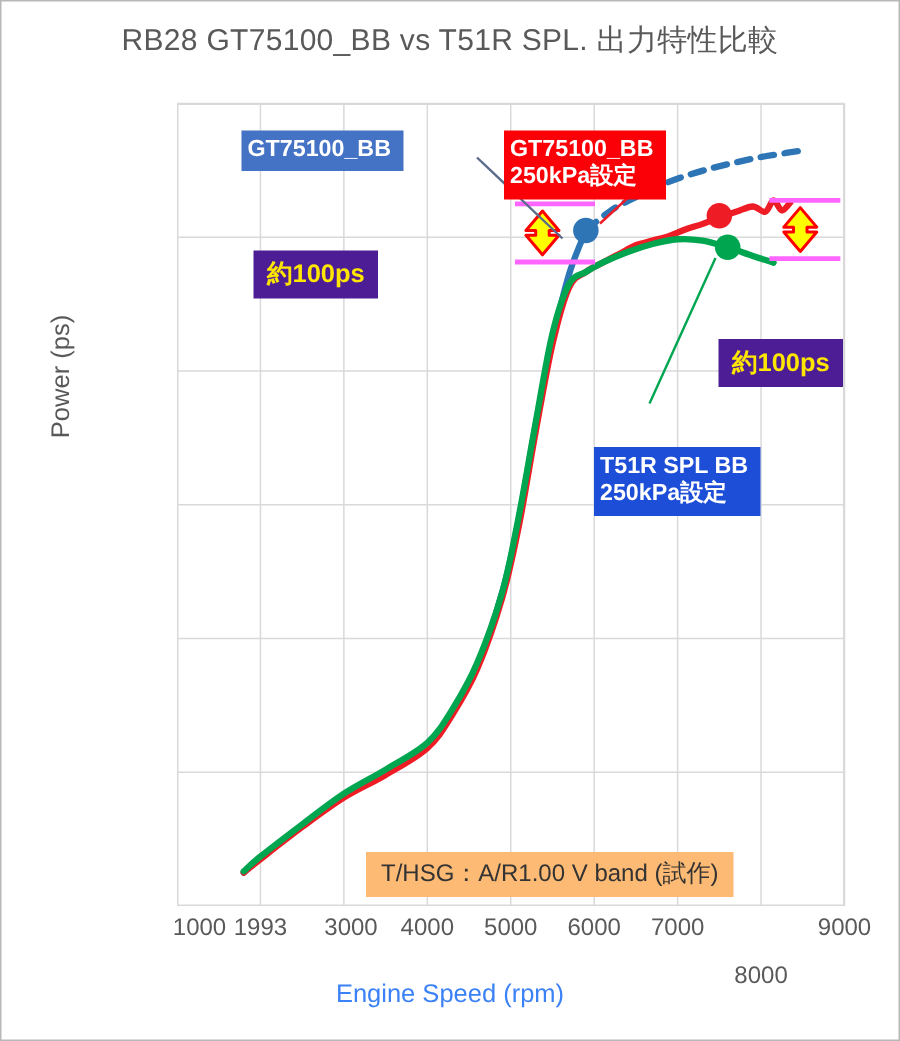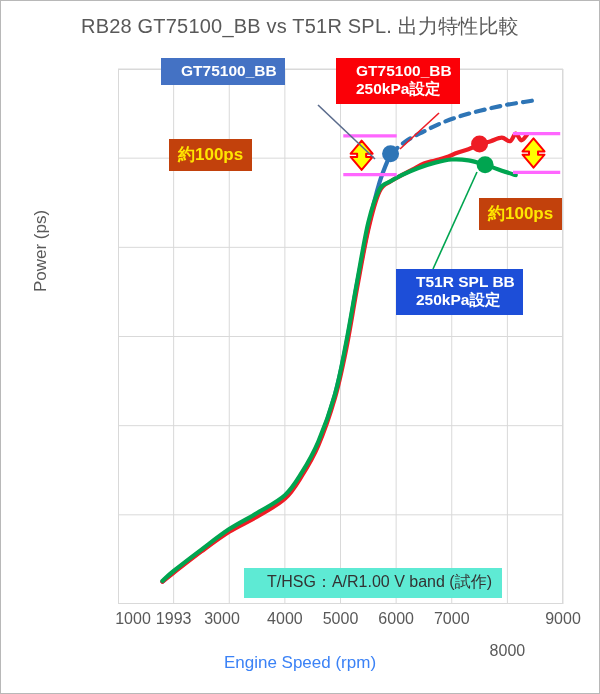--- a/index.html
+++ b/index.html
@@ -54,68 +54,70 @@
   }
 
   svg.overlay{position:absolute;left:0;top:0;width:598px;height:692px;overflow:visible;}
 
   .callout{
     position:absolute;
     color:#ffffff;
     font-weight:bold;
     font-size:15.5px;
     line-height:1.18;
-    padding:4px 8px 5px 20px;
+    padding:4px 8px 5px 4px;
     white-space:nowrap;
     box-sizing:border-box;
+    margin-top:29px;
   }
   .callout.blue{background:#4472c4;left:160px;top:57px;}
   .callout.red{background:#fb0007;left:335px;top:57px;}
   .callout.green{background:#1d4ed8;left:395px;top:268px;}
 
   .psbox{
     position:absolute;
-    background:#c2410c;
+    background:#4c1d95;
     color:#ffe600;
     font-weight:bold;
     font-size:17px;
     padding:4px 9px 5px 9px;
     white-space:nowrap;
     box-sizing:border-box;
+    margin-top:28px;
   }
   .psbox.left{left:168px;top:138px;}
   .psbox.right{left:478px;top:197px;}
 
   .notebox{
     position:absolute;
     left:243px;top:567px;
-    background:#5eead4;
+    background:#fdba74;
     color:#333333;
     font-size:16px;
-    padding:4px 10px 5px 23px;
+    padding:4px 10px 5px 10px;
     white-space:nowrap;
   }
 </style>
 </head>
 <body>
 
 <div id="root">
 
   <div class="chart-title">RB28 GT75100_BB vs T51R SPL. 出力特性比較</div>
 
   <div class="ylabel-axis">Power (ps)</div>
   <div class="xlabel-axis">Engine Speed (rpm)</div>
 
   <div class="plot-area"></div>
 
   <div id="yticks"></div>
   <div id="xticks">
       <div class="xtick" style="left: 132px;">1000</div>
       <div class="xtick" style="left: 172.625px;">1993</div>
-      <div class="xtick" style="left: 221px;">3000</div>
+      <div class="xtick" style="left: 233px;">3000</div>
       <div class="xtick" style="left: 283.875px;">4000</div>
       <div class="xtick" style="left: 339.5px;">5000</div>
       <div class="xtick" style="left: 395.125px;">6000</div>
       <div class="xtick" style="left: 450.75px;">7000</div>
       <div class="xtick" style="left: 506.375px; margin-top: 32px;">8000</div>
       <div class="xtick" style="left: 562px;">9000</div>
     </div>
 
   <svg class="overlay">
     <defs>

